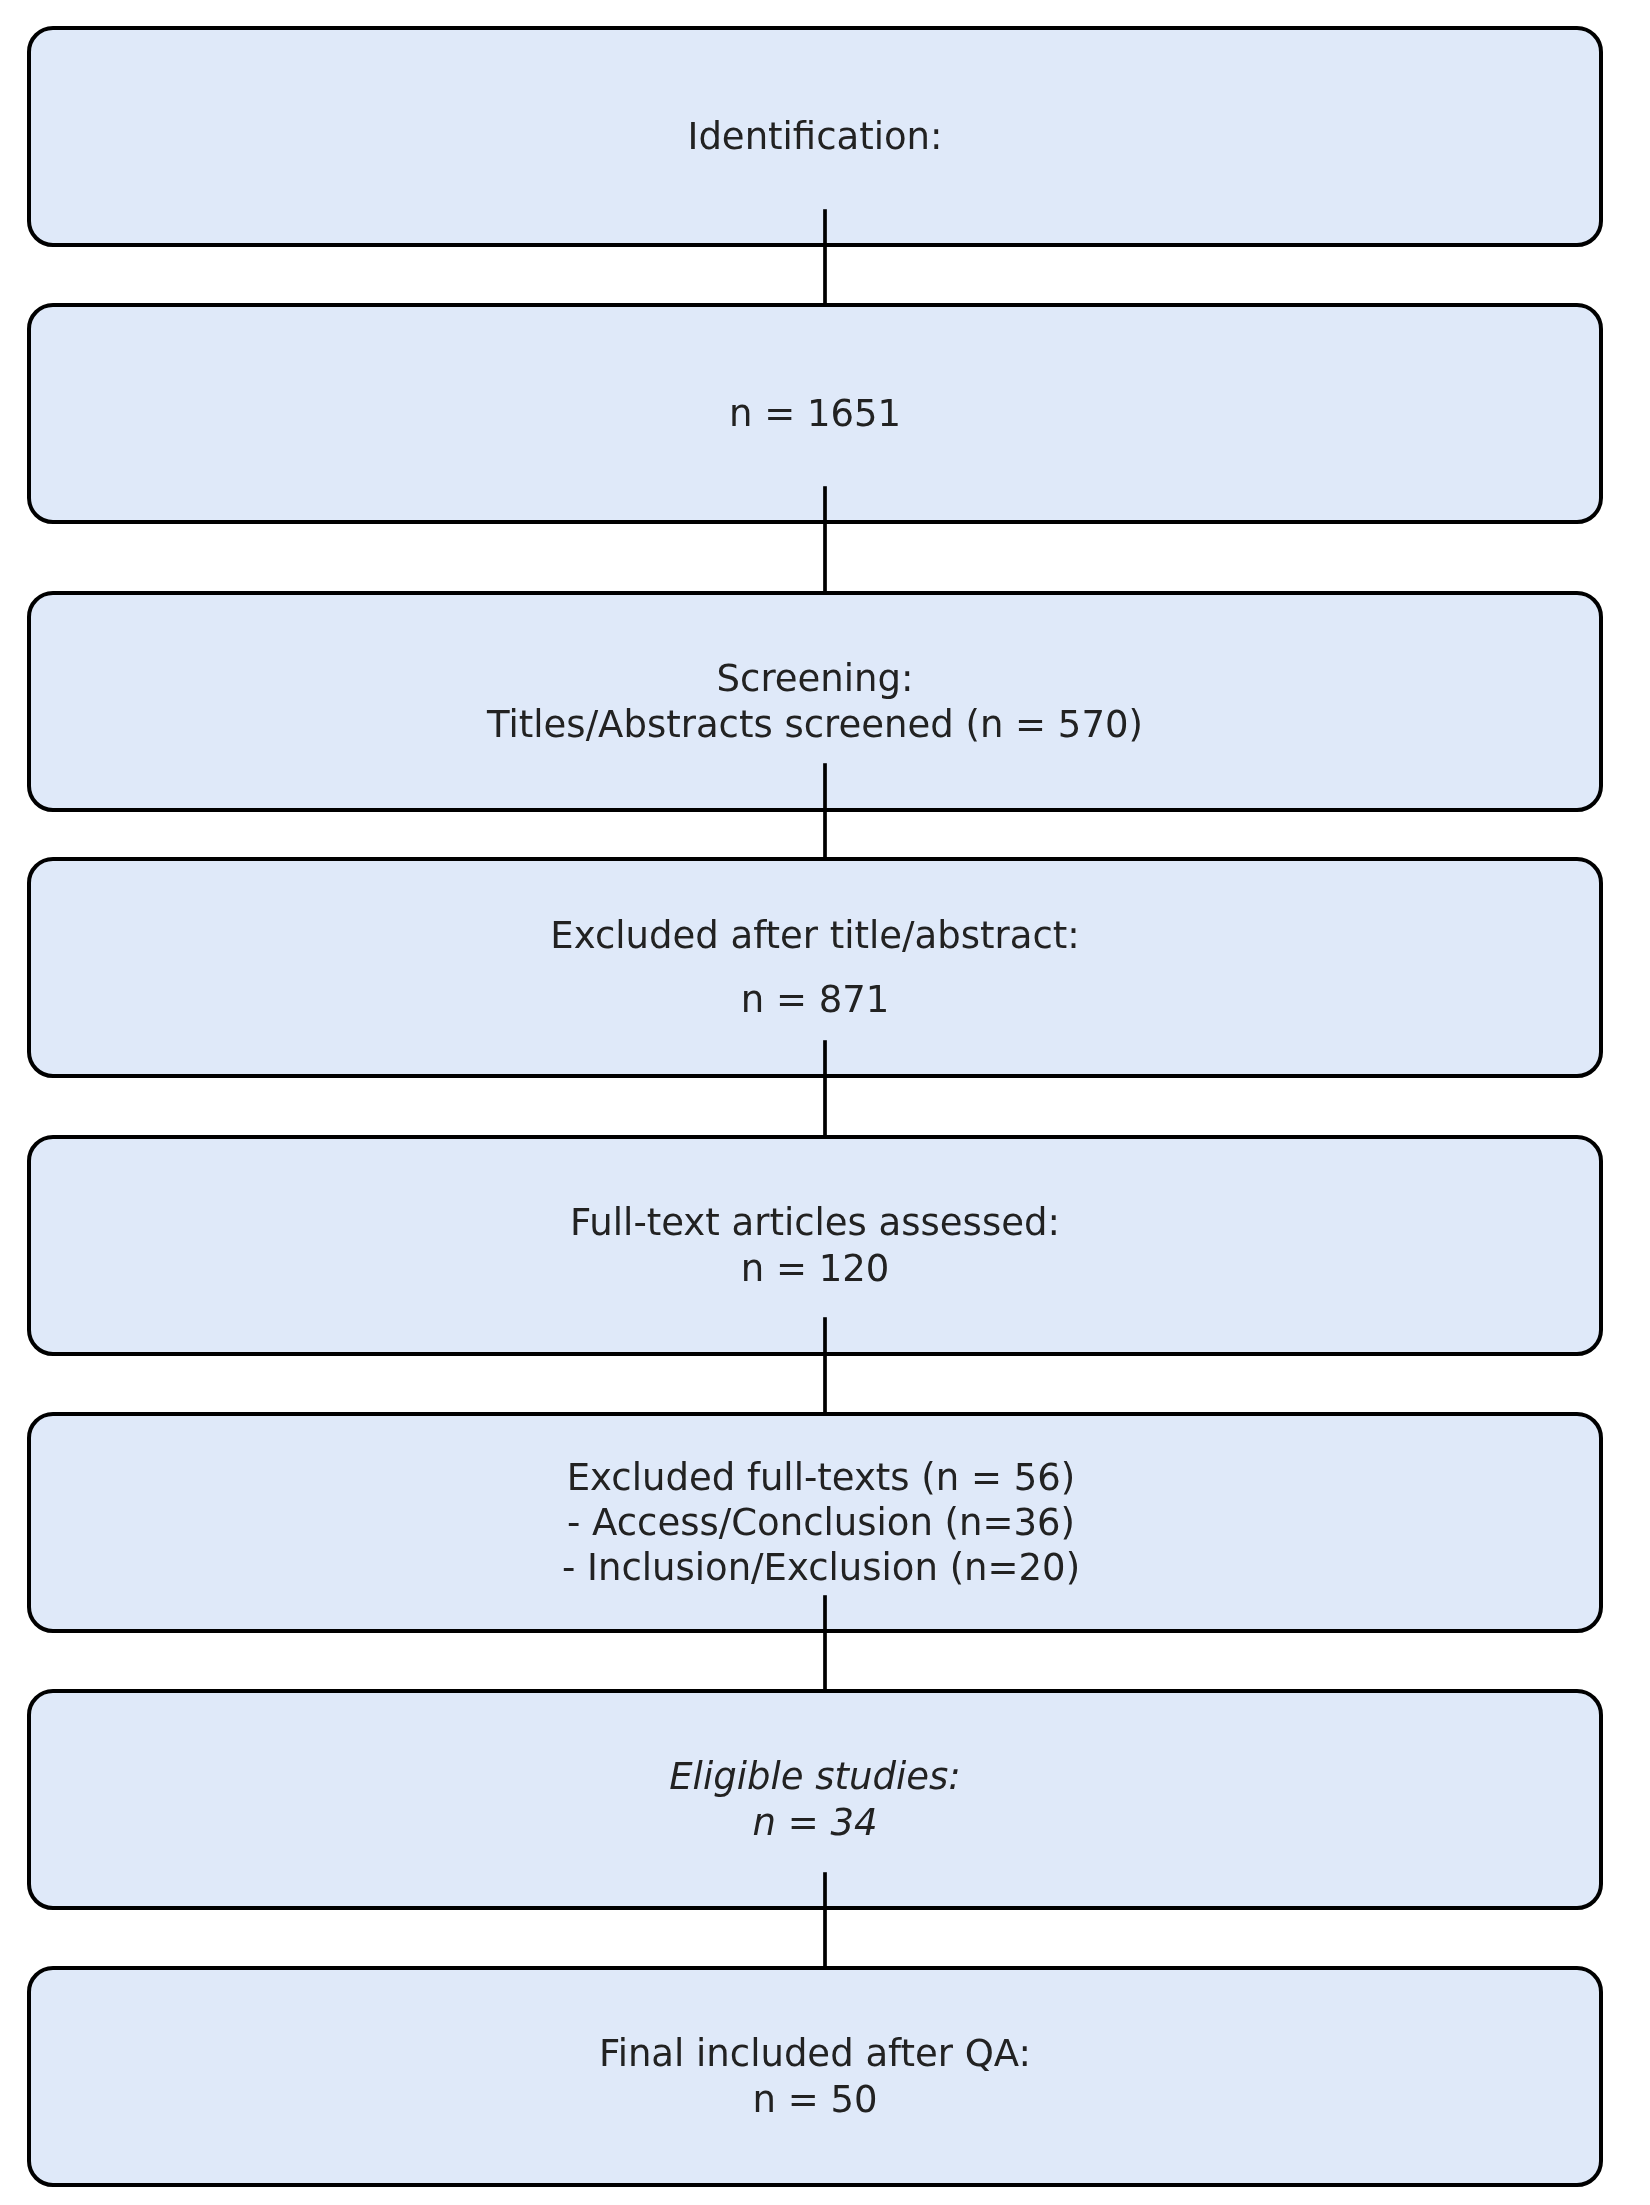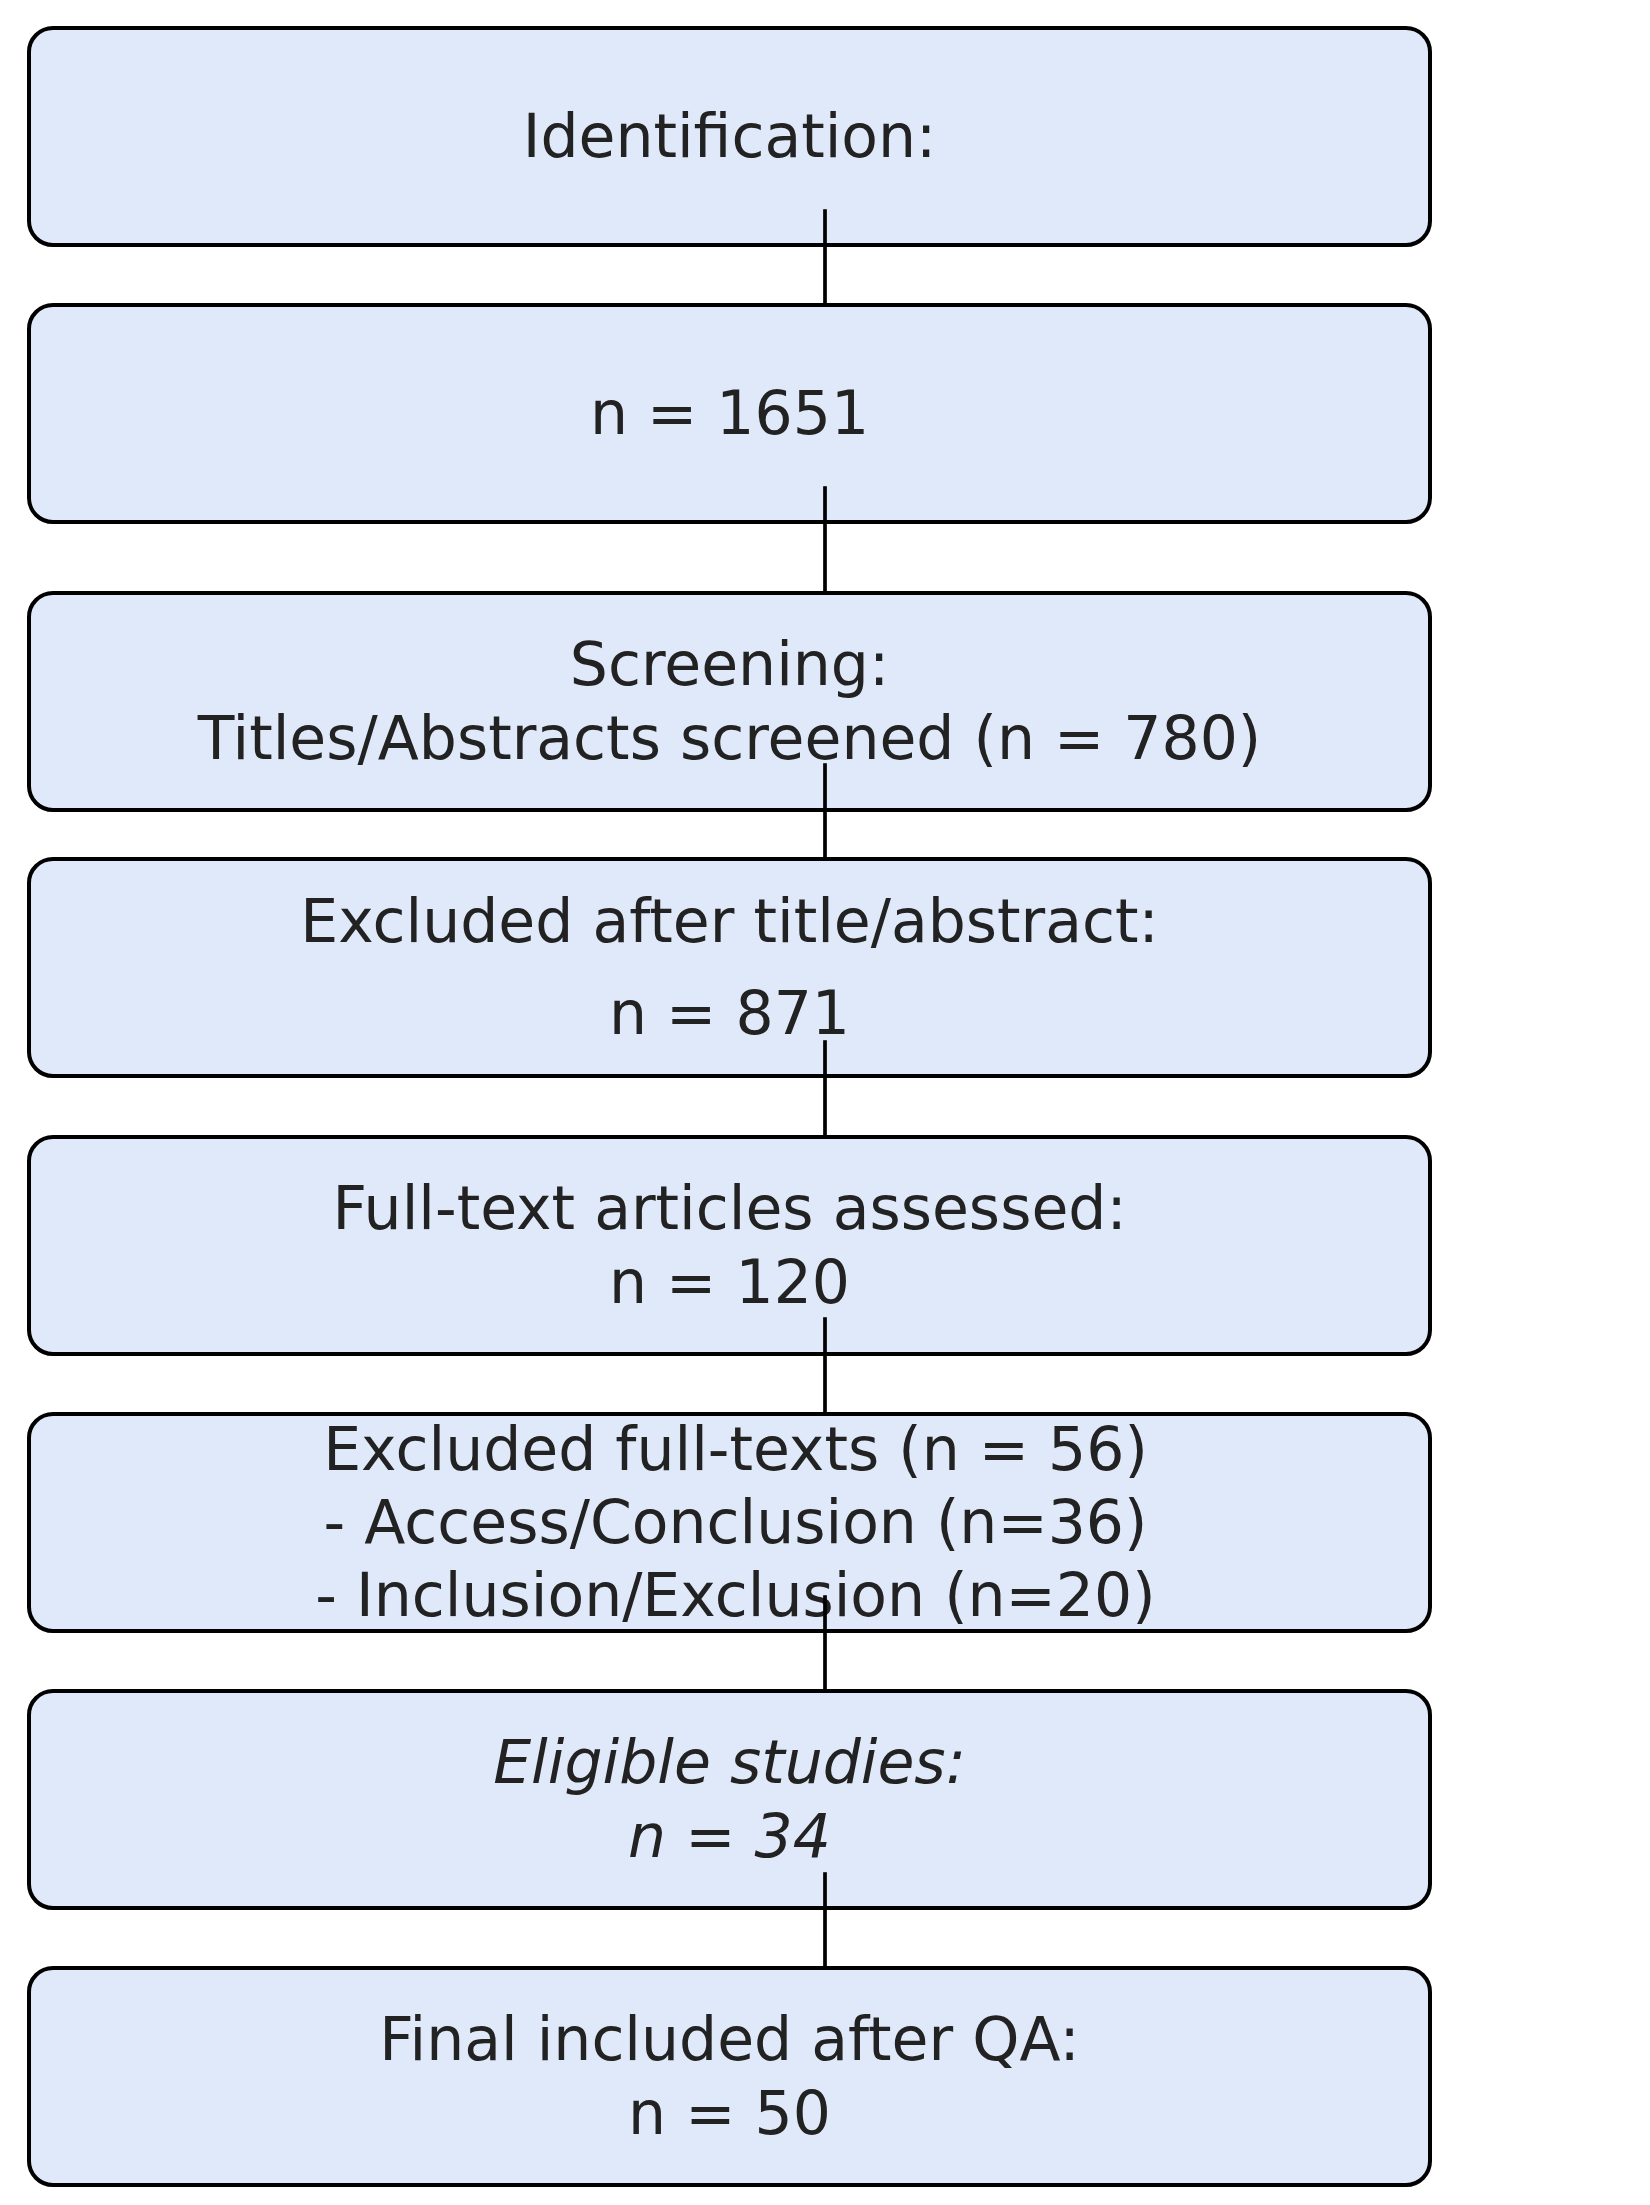--- a/index.html
+++ b/index.html
@@ -13,33 +13,33 @@
     position: relative;
     font-family: "DejaVu Sans", "Liberation Sans", sans-serif;
   }
   #flow {
     position: absolute;
     inset: 0;
   }
   .node {
     position: absolute;
     left: 27px;
-    width: 1405px;
+    width: 1576px;
     height: 221px;
     box-sizing: border-box;
     background: var(--box-fill, #dfe9f9);
     border: 4.3px solid var(--box-border, #000000);
     border-radius: 26px;
     display: flex;
     flex-direction: column;
     align-items: center;
     justify-content: center;
     text-align: center;
     color: var(--text-color, #222222);
-    font-size: 60px;
+    font-size: 37px;
     line-height: 1.22;
   }
   .line {
     white-space: pre;
   }
   .arrow {
     position: absolute;
     overflow: visible;
   }
 </style>
@@ -56,21 +56,21 @@
     </svg>
     <div class="node" style="top: 303px;">
       <div class="line">n = 1651</div>
     </div>
     <svg class="arrow" width="52" height="149" viewBox="0 0 84 240" style="left: 799px; top: 486px;">
       <line x1="42" y1="0" x2="42" y2="214" stroke="#000000" stroke-width="6"></line>
       <polygon points="20,180 42,236 64,180 42,198" fill="#000000"></polygon>
     </svg>
     <div class="node" style="top: 591px;">
       <div class="line">Screening:</div>
-      <div class="line">Titles/Abstracts screened (n = 780)</div>
+      <div class="line">Titles/Abstracts screened (n = 570)</div>
     </div>
     <svg class="arrow" width="52" height="149" viewBox="0 0 84 240" style="left: 799px; top: 763px;">
       <line x1="42" y1="0" x2="42" y2="214" stroke="#000000" stroke-width="6"></line>
       <polygon points="20,180 42,236 64,180 42,198" fill="#000000"></polygon>
     </svg>
     <div class="node" style="top: 857px; gap: 19px;">
       <div class="line">Excluded after title/abstract:</div>
       <div class="line">n = 871</div>
     </div>
     <svg class="arrow" width="52" height="149" viewBox="0 0 84 240" style="left: 799px; top: 1040px;">

